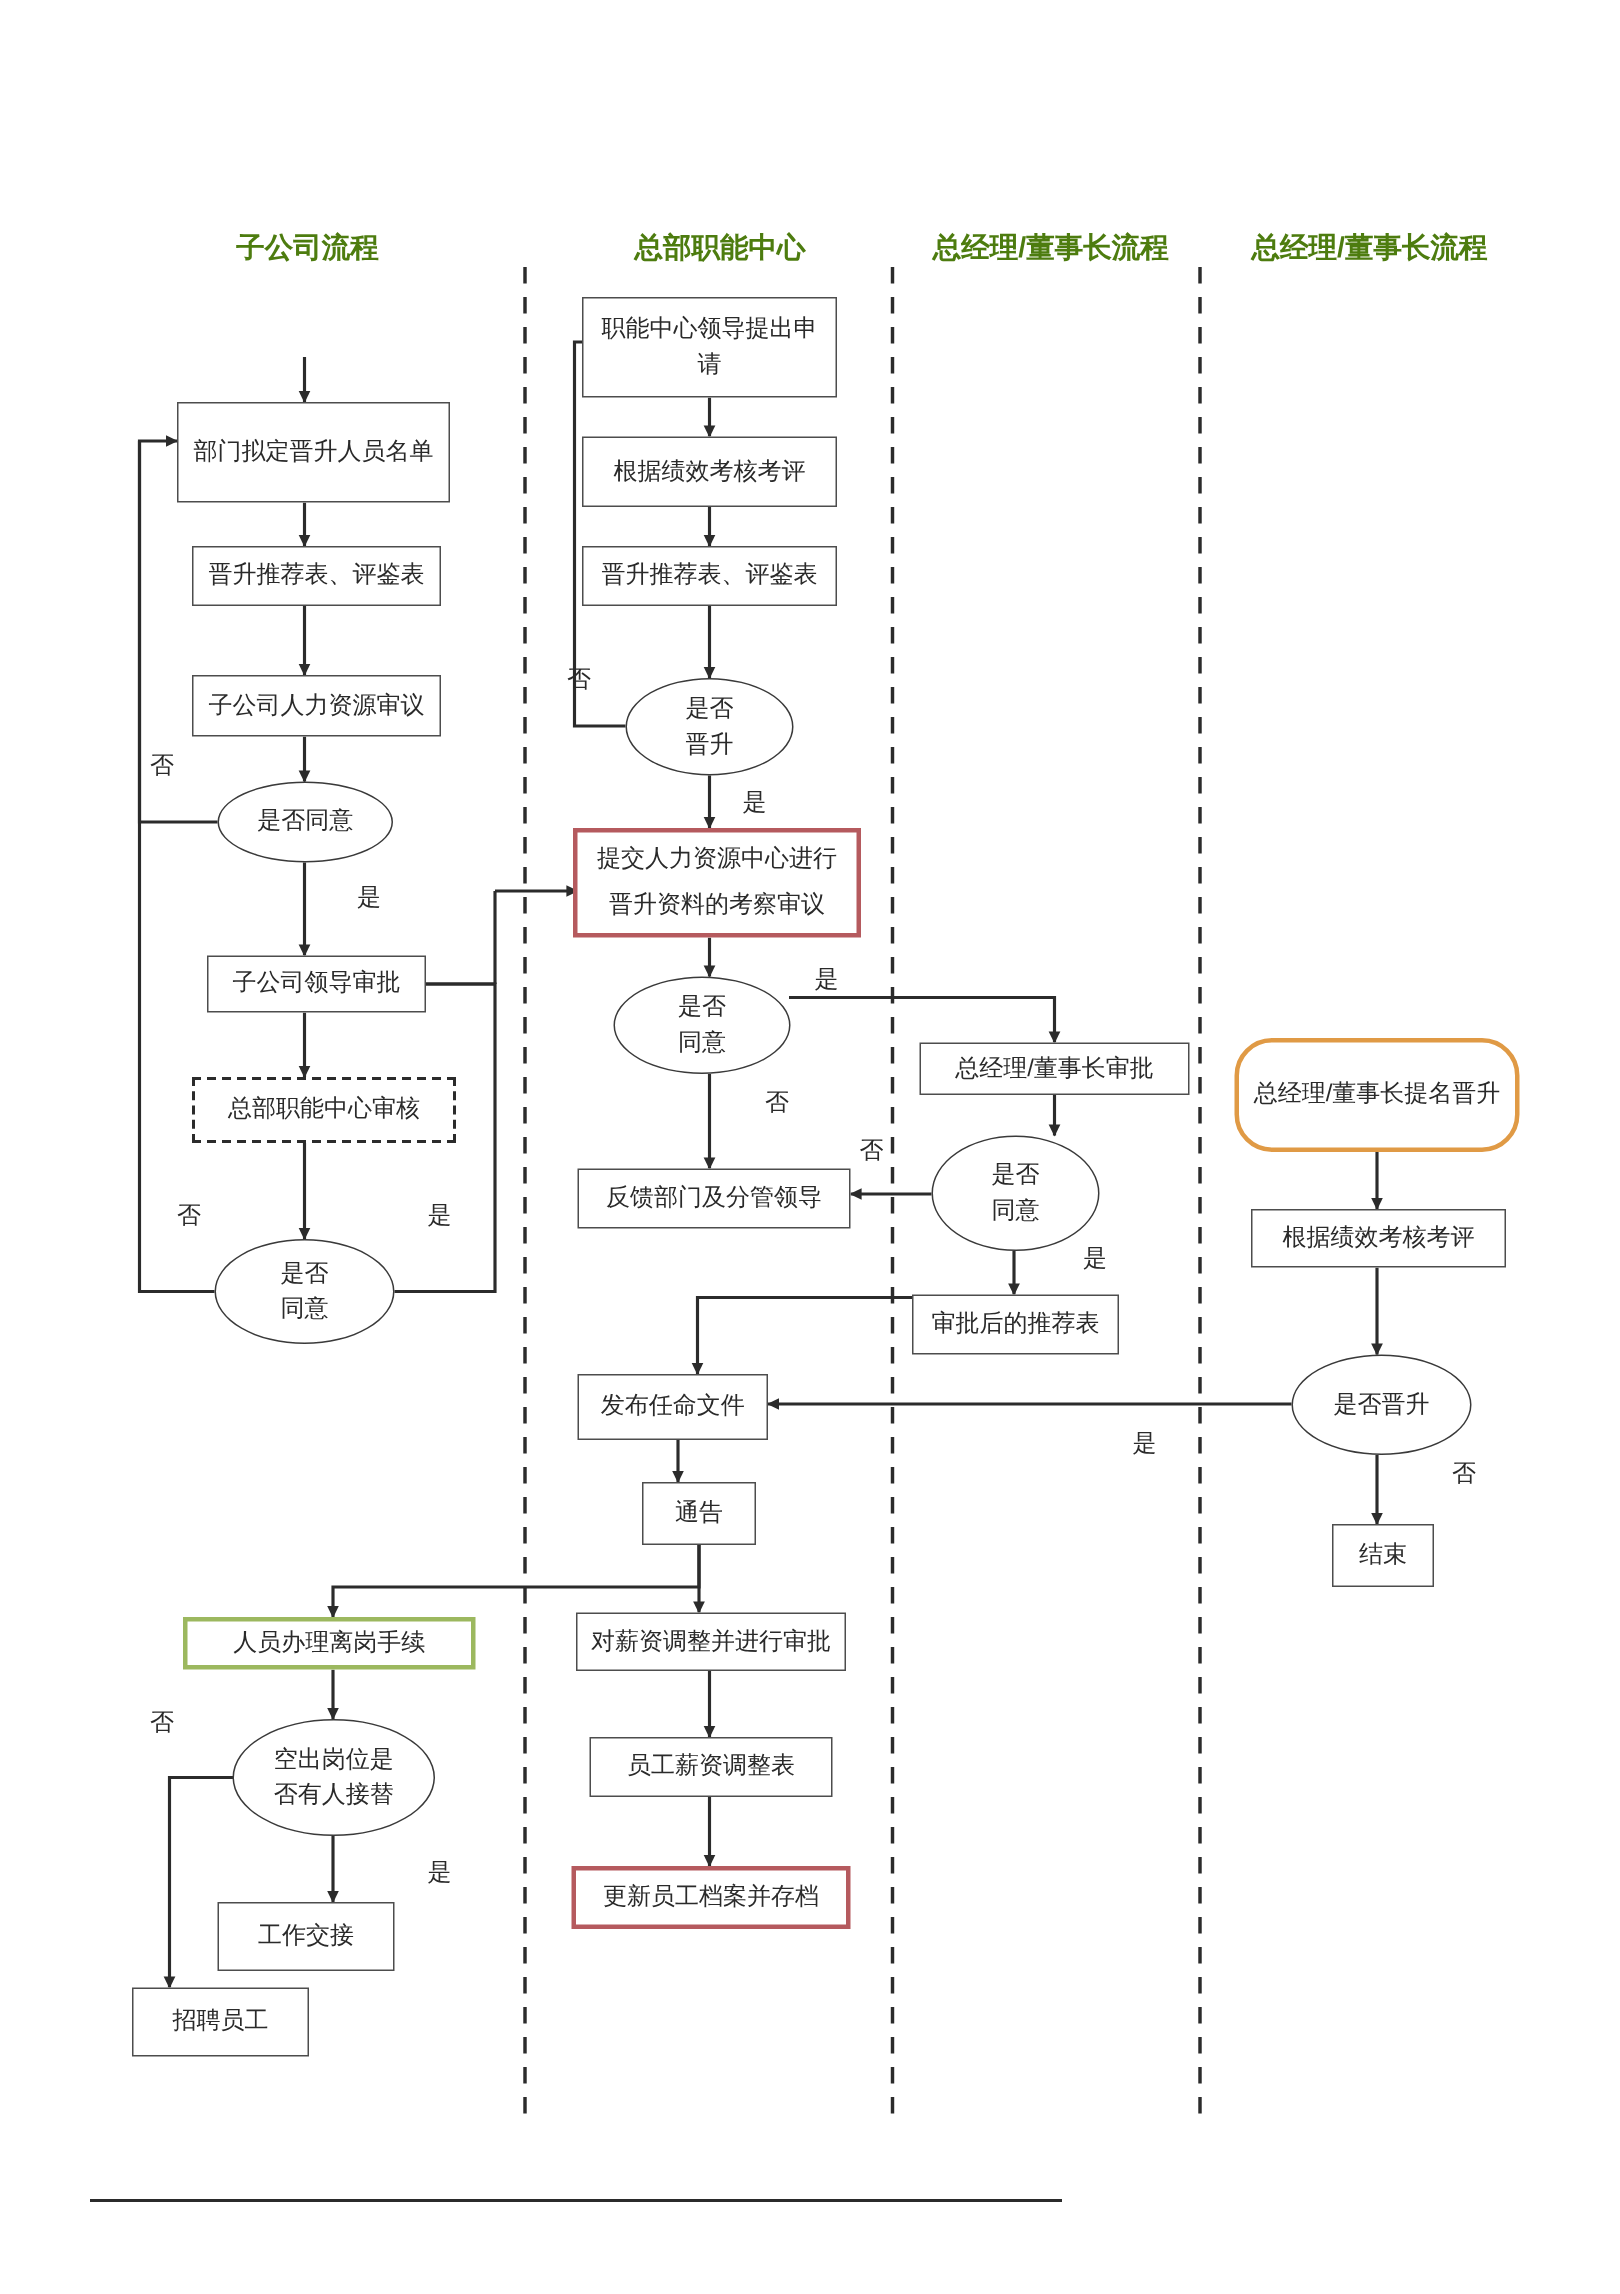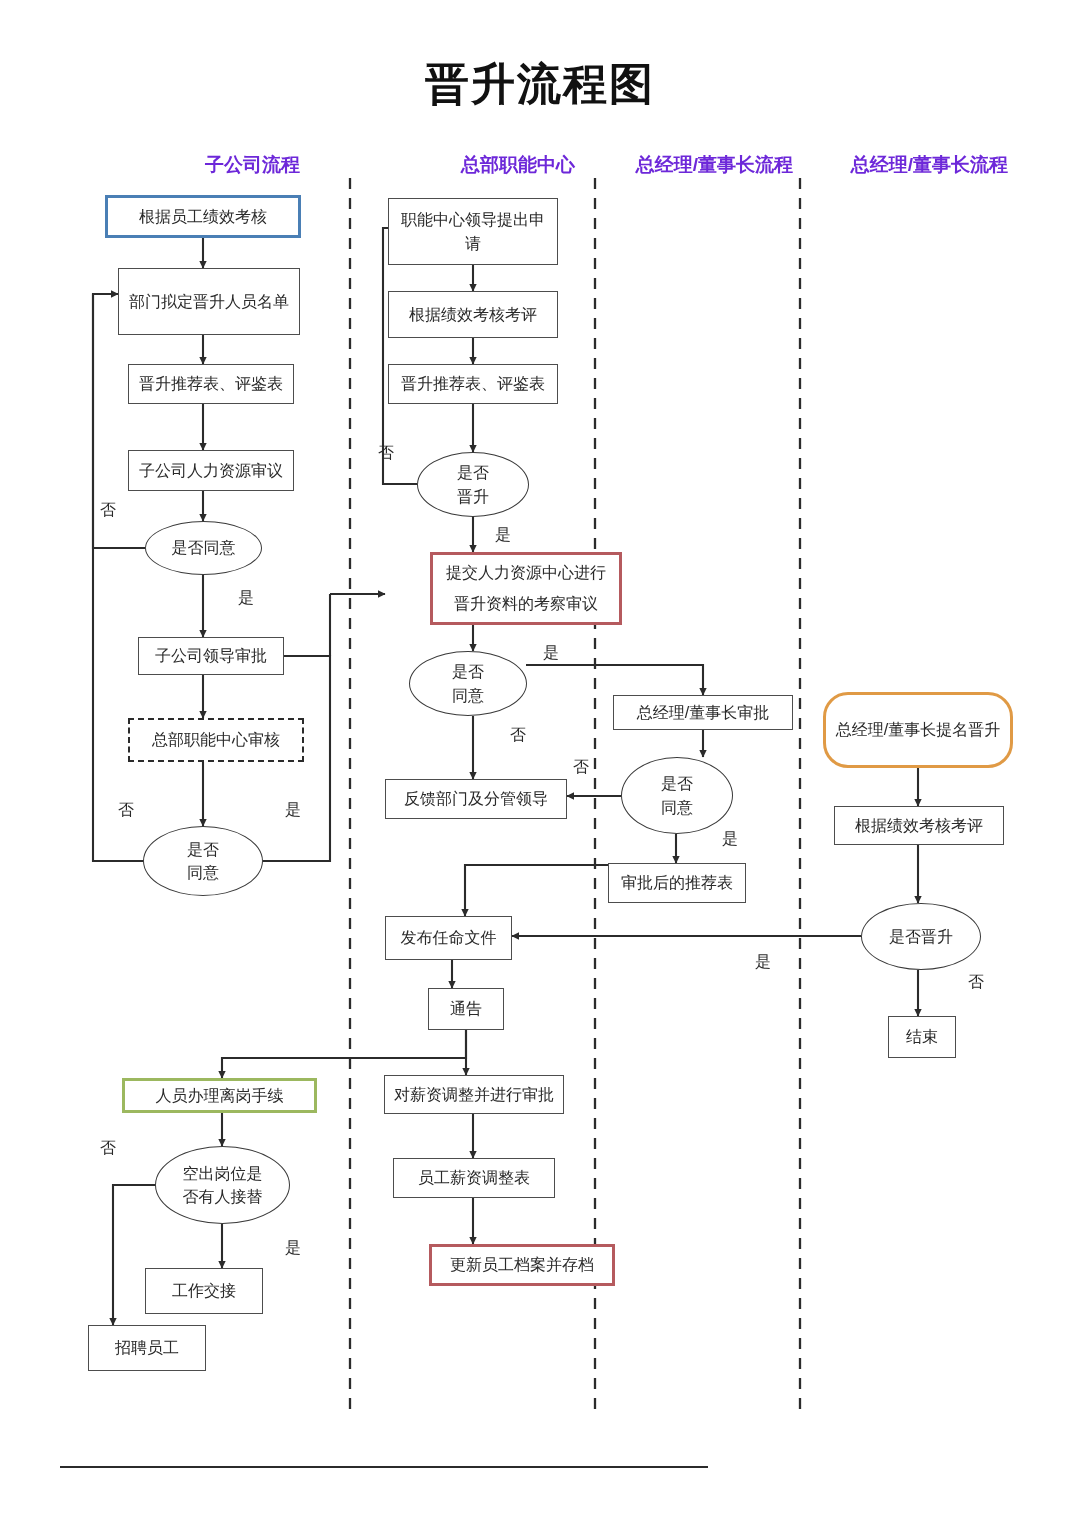--- a/index.html
+++ b/index.html
@@ -2,45 +2,44 @@
 <html><head>
 <meta charset="utf-8">
 <style>
   html,body{margin:0;padding:0;background:#ffffff;}
   body{width:1080px;height:1529px;font-family:"Liberation Sans","DejaVu Sans",sans-serif;color:#231f20;overflow:hidden;position:relative;}
   #stage{position:relative;width:1080px;height:1529px;}
   svg#wires{position:absolute;left:0;top:0;width:1080px;height:1529px;pointer-events:none;}
 
   .title{position:absolute;left:0;top:55px;width:1080px;text-align:center;font-size:44px;font-weight:bold;letter-spacing:2px;color:#111;}
 
-  .colhead{position:absolute;font-size:19px;font-weight:bold;color:#6d28d9;white-space:nowrap;text-align:right;}
+  .colhead{position:absolute;font-size:19px;font-weight:bold;color:#4d7c0f;white-space:nowrap;text-align:center;}
 
   .node{position:absolute;box-sizing:border-box;display:flex;align-items:center;justify-content:center;
         text-align:center;font-size:16px;line-height:1.45;color:#2a2a2a;background:#fff;}
   .box{border:1.6px solid #4d4d4d;}
   .box.dashed{border:2px dashed #2b2b2b;}
   .box.blue{border:3px solid #4a7fb5;}
-  .box.red{border:3px solid #b55a5e;margin-left:48px;}
+  .box.red{border:3px solid #b55a5e;}
   .box.green{border:3px solid #9cb85f;}
   .box.orange{border:3px solid #e09a45;}
   .oval{border:1.7px solid #3a3a3a;border-radius:50%;}
 
   .lbl{position:absolute;font-size:16px;color:#2a2a2a;white-space:nowrap;}
 
   .footer-rule{position:absolute;left:60px;top:1466px;width:648px;height:0;border-top:2px solid #2b2b2b;}
   .brand{position:absolute;left:708px;top:1440px;display:flex;align-items:center;gap:10px;}
   .brand-cn{font-size:27px;font-weight:bold;letter-spacing:4px;color:#1b1b1b;}
   .brand-en{font-size:26px;font-weight:bold;font-style:italic;font-family:"Liberation Serif","DejaVu Serif",serif;color:#1b1b1b;}
 </style>
 </head>
 <body>
 
 <div id="stage">
 
-  <div class="title">晋升流程图</div>
 
   <div class="colhead" style="left:110px;top:152px;width:190px;">子公司流程</div>
   <div class="colhead" style="left:385px;top:152px;width:190px;">总部职能中心</div>
   <div class="colhead" style="left:608px;top:152px;width:185px;">总经理/董事长流程</div>
   <div class="colhead" style="left:818px;top:152px;width:190px;">总经理/董事长流程</div>
 
   <svg id="wires" viewBox="0 0 1080 1529">
     <defs>
       <marker id="ah" markerWidth="9" markerHeight="9" refX="7.4" refY="4.5" orient="auto" markerUnits="userSpaceOnUse">
         <path d="M0,0.6 L8,4.5 L0,8.4 z" fill="#2b2b2b"></path>
@@ -111,21 +110,20 @@
 
       <path d="M918,768 L918,806" marker-end="url(#ah)"></path>
       <path d="M918,845 L918,903" marker-end="url(#ah)"></path>
 
       <path d="M861,936 L512,936" marker-end="url(#ah)"></path>
 
       <path d="M918,970 L918,1016" marker-end="url(#ah)"></path>
     </g>
   </svg>
 
-  <div class="node box blue" style="left:105px;top:195px;width:196px;height:43px;">根据员工绩效考核</div>
   <div class="node box" style="left:118px;top:268px;width:182px;height:67px;">部门拟定晋升人员名单</div>
   <div class="node box" style="left:128px;top:364px;width:166px;height:40px;">晋升推荐表、评鉴表</div>
   <div class="node box" style="left:128px;top:450px;width:166px;height:41px;">子公司人力资源审议</div>
   <div class="node oval" style="left:145px;top:521px;width:117px;height:54px;">是否同意</div>
   <div class="node box" style="left:138px;top:637px;width:146px;height:38px;">子公司领导审批</div>
   <div class="node box dashed" style="left:128px;top:718px;width:176px;height:44px;">总部职能中心审核</div>
   <div class="node oval" style="left:143px;top:826px;width:120px;height:70px;white-space:pre-line;">是否
 同意</div>
   <div class="node box green" style="left:122px;top:1078px;width:195px;height:35px;">人员办理离岗手续</div>
   <div class="node oval" style="left:155px;top:1146px;width:135px;height:78px;white-space:pre-line;">空出岗位是

